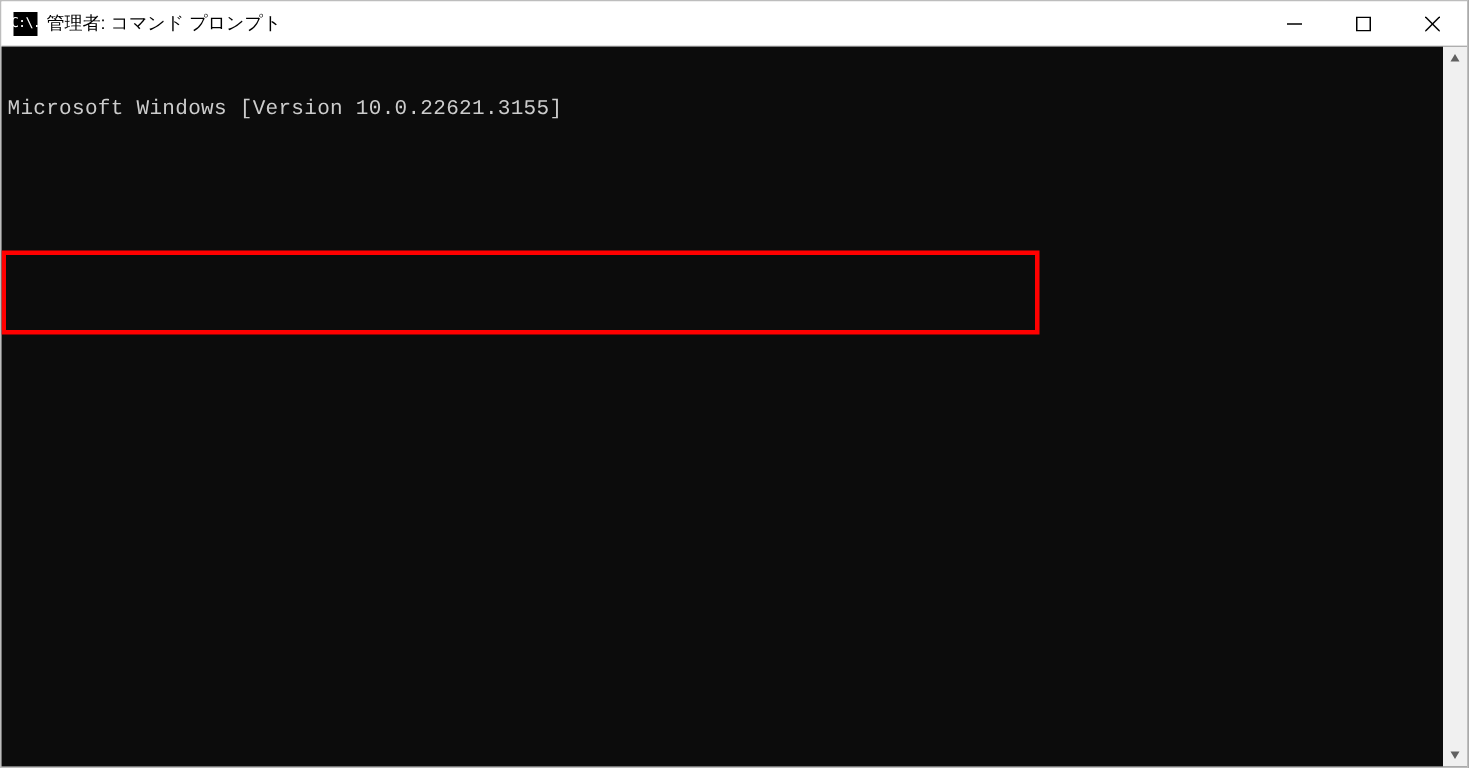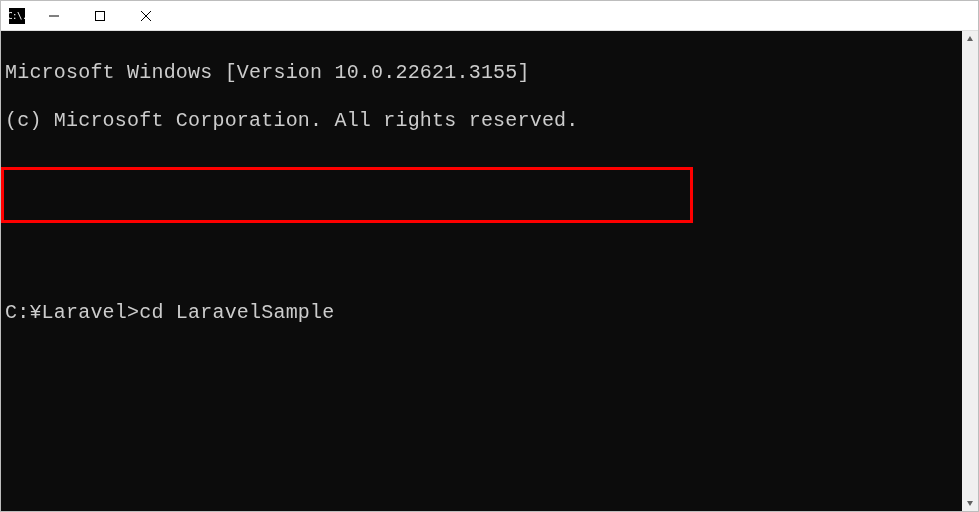--- a/index.html
+++ b/index.html
@@ -20,21 +20,21 @@
   }
   .titlebar-title { font-size: 12px; color: #000; flex: 1; }
   .titlebar-controls { display: flex; height: 100%; }
   .titlebar-btn {
     width: 46px; height: 100%; display: flex; align-items: center; justify-content: center;
     font-size: 10px; color: #000; cursor: default;
   }
   .titlebar-btn svg { width: 10px; height: 10px; stroke: #000; stroke-width: 1; fill: none; }
   .terminal {
     flex: 1; background: #0c0c0c; color: #cccccc;
-    font-family: Consolas, "Courier New", monospace; font-size: 20px;
+    font-family: Consolas, "Courier New", monospace; font-size: 14px;
     line-height: 16px; padding: 2px 4px; overflow: hidden; position: relative;
     white-space: pre; letter-spacing: 0.2px;
   }
   .line { min-height: 16px; }
   .highlight-box {
     position: absolute;
     border: 3px solid #ff0000;
     pointer-events: none;
   }
   .scrollbar {
@@ -44,20 +44,21 @@
   .sb-btn { height: 16px; background: #f0f0f0; display:flex; align-items:center; justify-content:center; }
   .sb-btn svg { width:8px; height:8px; fill:#606060; }
   .sb-track { flex:1; background:#f0f0f0; }
 </style>
 </head>
 <body>
 
 <div class="window">
   <div class="titlebar">
     <div class="titlebar-icon">C:\.</div>
+    <div class="titlebar-title">管理者: コマンド プロンプト</div>
     <div class="titlebar-controls">
       <div class="titlebar-btn">
         <svg viewBox="0 0 10 10">
             <line x1="0" y1="5" x2="10" y2="5"></line>
           </svg>
       </div>
       <div class="titlebar-btn">
         <svg viewBox="0 0 10 10">
             <rect x="0.5" y="0.5" width="9" height="9"></rect>
           </svg>
@@ -66,25 +67,23 @@
         <svg viewBox="0 0 10 10">
             <line x1="0" y1="0" x2="10" y2="10"></line>
             <line x1="10" y1="0" x2="0" y2="10"></line>
           </svg>
       </div>
     </div>
   </div>
 
   <div class="terminal">
     <div class="line">Microsoft Windows [Version 10.0.22621.3155]</div>
-    <div class="line">(c) Microsoft Corporation. All rights reserved.</div>
     <div class="line"></div>
     <div class="line"></div>
     <div class="line"></div>
-    <div class="line"><span>C:¥Laravel&gt;</span><span>cd LaravelSample</span></div>
     <div class="line"></div>
     
     
     
     
 
     <div class="highlight-box" id="hl" style="left: 0px; top: 136px; width: 692px; height: 56px;"></div>
 
     <div class="scrollbar">
       <div class="sb-btn"><svg viewBox="0 0 8 8">

